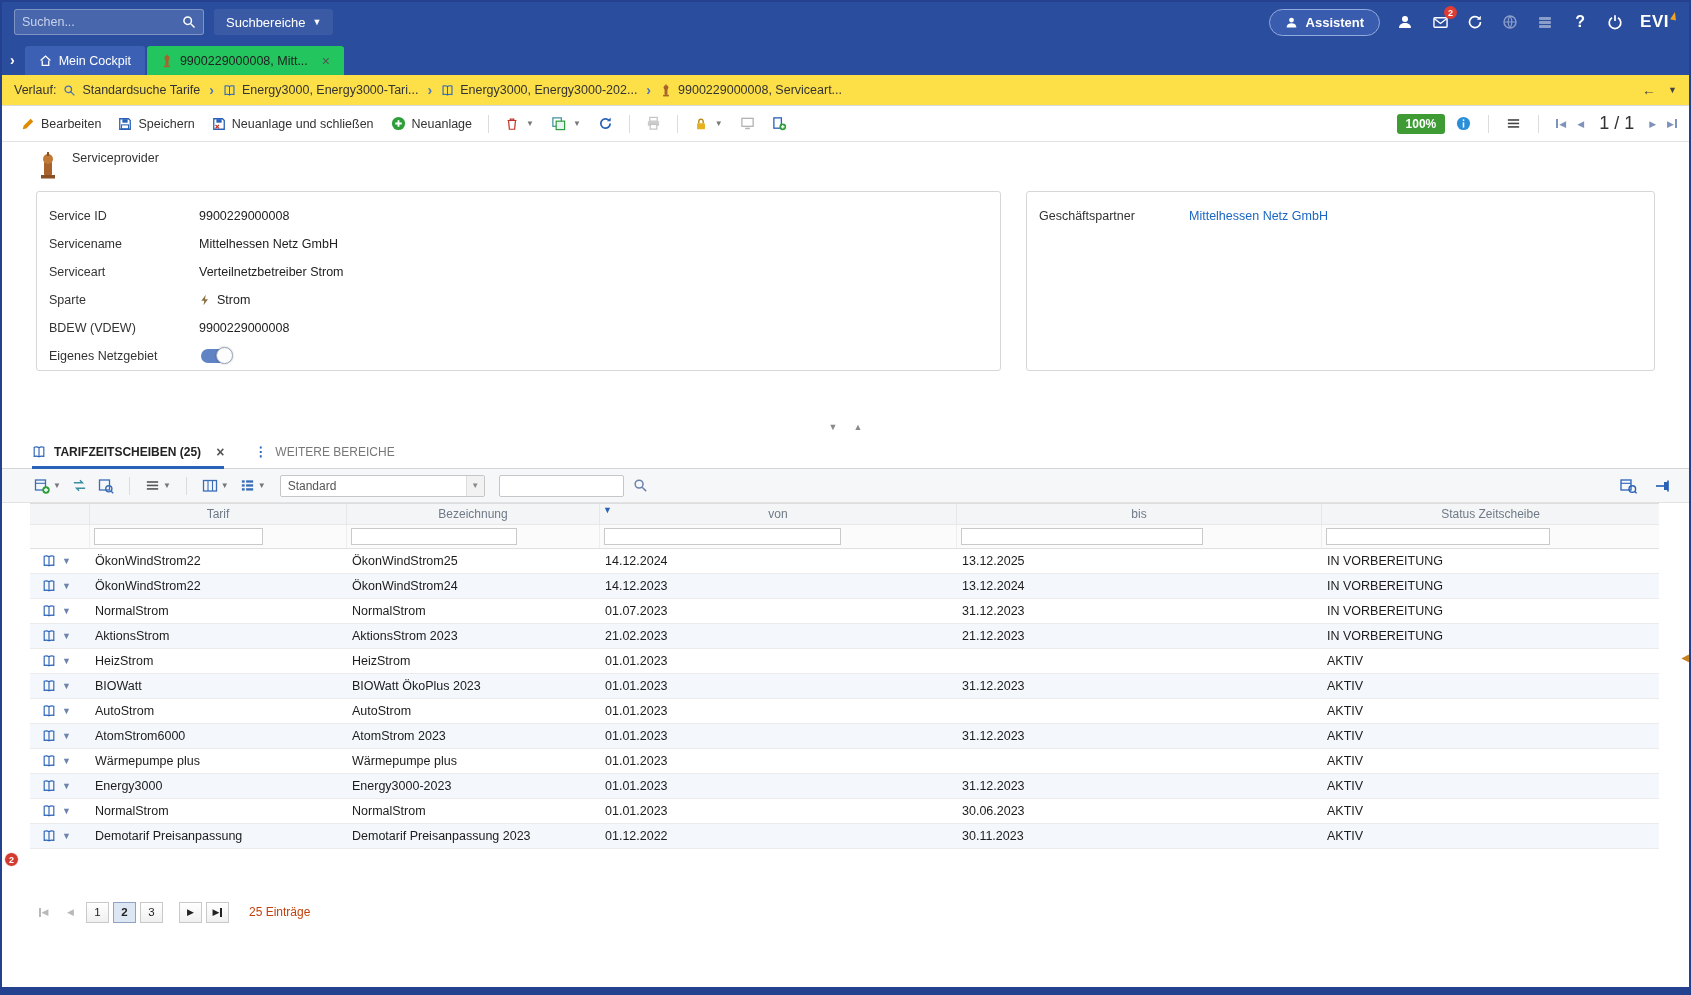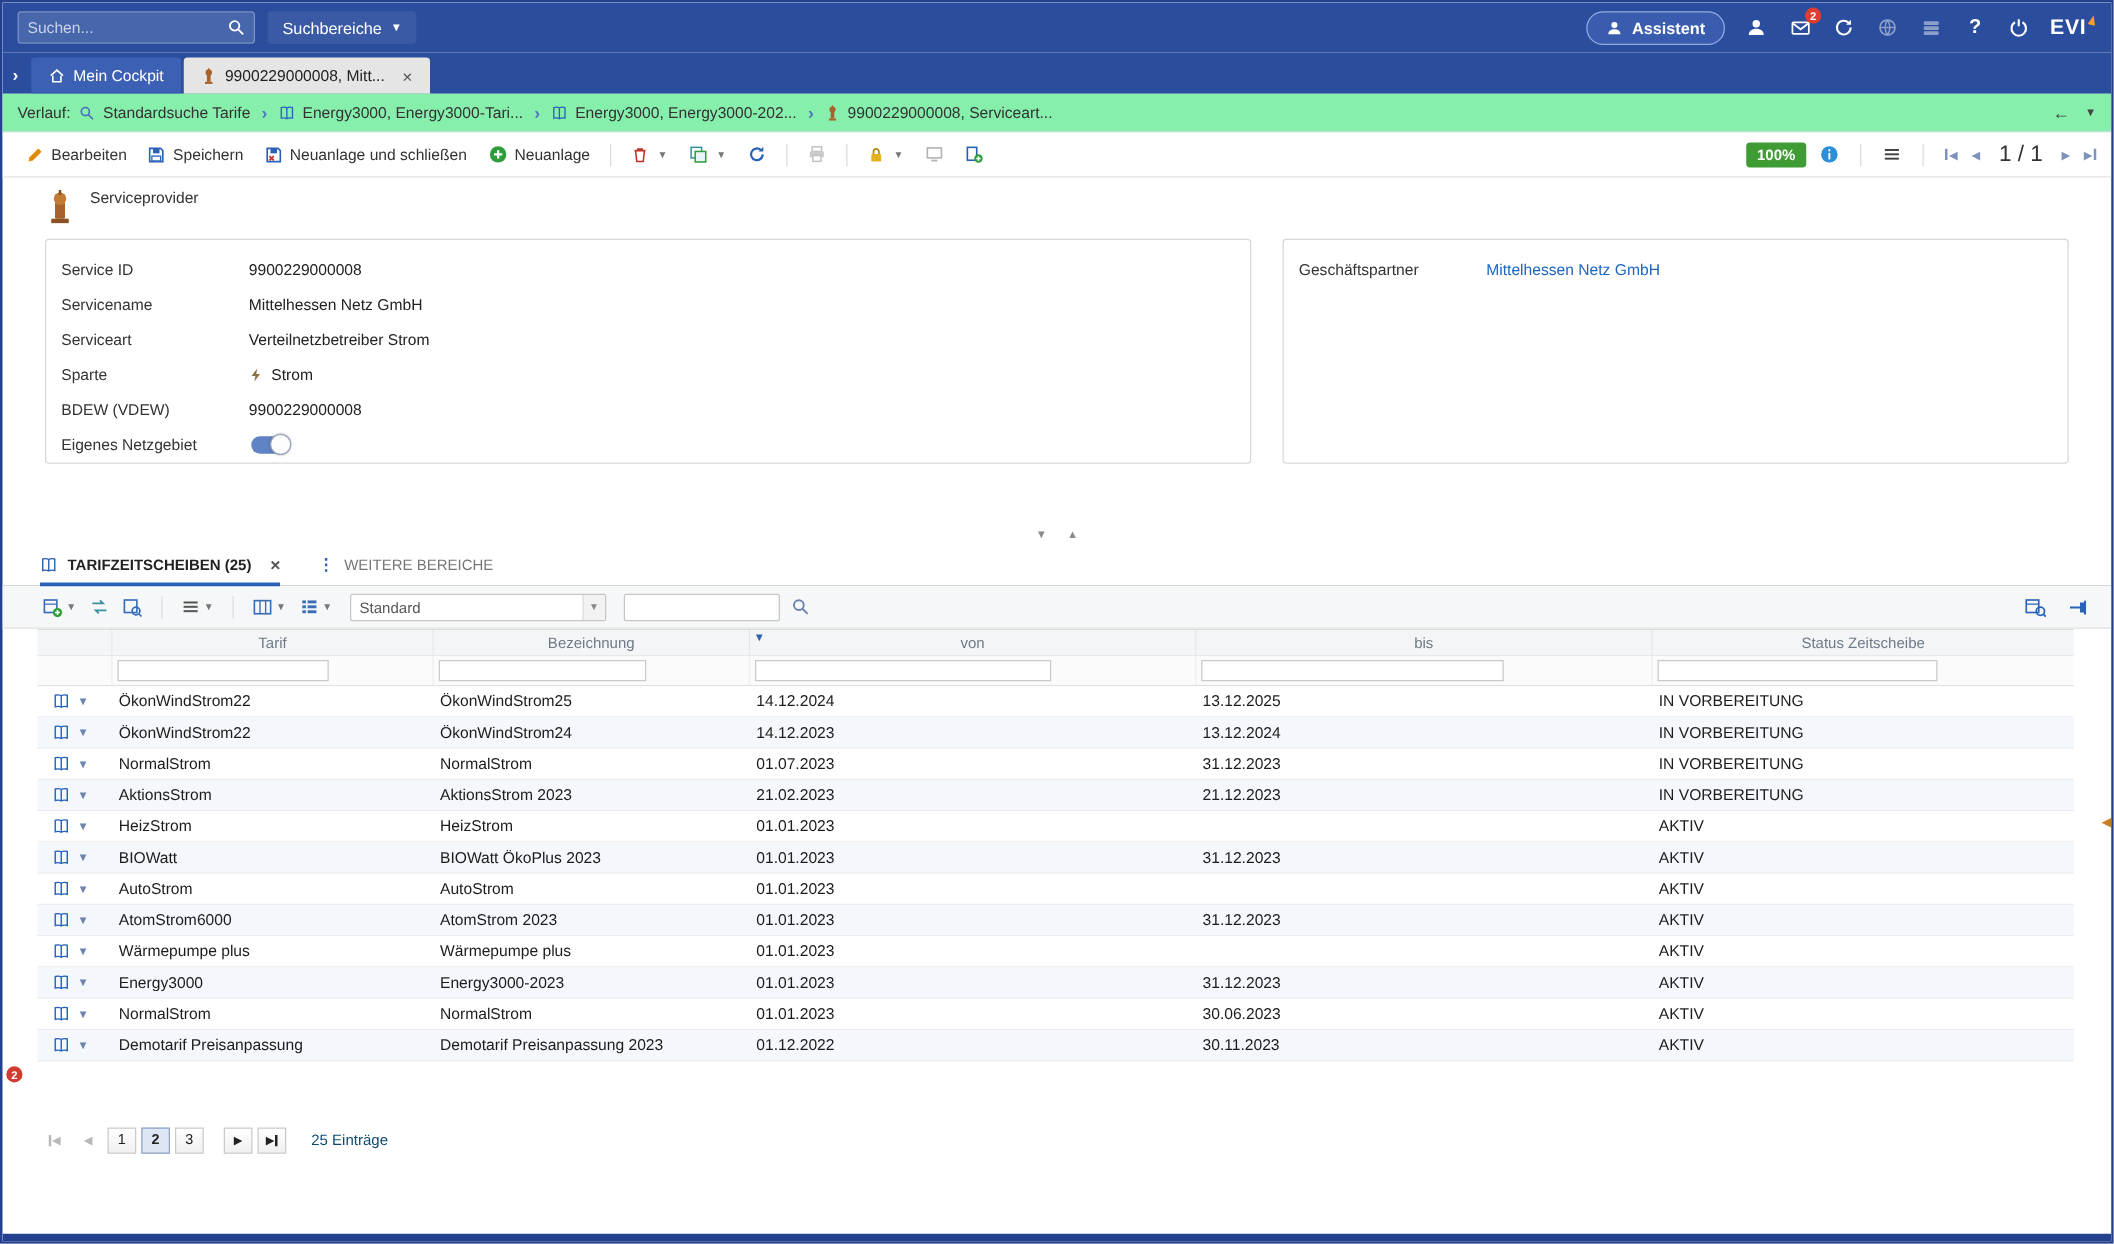--- a/index.html
+++ b/index.html
@@ -23,25 +23,25 @@
 .badge{position:absolute;top:-6px;right:-7px;background:#e03c31;color:#fff;font-size:9px;font-weight:bold;min-width:13px;height:13px;border-radius:7px;display:flex;align-items:center;justify-content:center;padding:0 2px}
 .help-txt{font-size:16px;font-weight:bold}
 .brand{font-size:17px;font-weight:bold;letter-spacing:.5px;display:flex;align-items:flex-start;cursor:default}
 .flame{width:0;height:0;border-left:3px solid transparent;border-right:3px solid transparent;border-bottom:8px solid #f5a21f;margin-left:2px;margin-top:0;transform:rotate(14deg)}
 
 
 .tabrow{flex:0 0 33px;background:#2b4d9e;display:flex;align-items:flex-end;padding-left:6px}
 .tab-expander{color:#fff;font-size:14px;font-weight:bold;margin:0 10px 7px 2px;cursor:pointer}
 .tab{display:flex;align-items:center;gap:7px;height:29px;padding:12px 14px;font-size:12.5px;border-radius:3px 3px 0 0;margin-right:2px;cursor:pointer}
 .tab.cockpit{background:#3c60b4;color:#fff}
-.tab.active-tab{background:#e5e5e5;color:#222}
+.tab.active-tab{background:#22c55e;color:#222}
 .tab-close{margin-left:7px;color:#555;font-size:14px;line-height:1;cursor:pointer}
 
 
-.crumbrow{flex:0 0 31px;background:#86efac;border-bottom:1px solid #d9dbdd;display:flex;align-items:center;padding:0 12px;font-size:12.5px;color:#333;gap:7px}
+.crumbrow{flex:0 0 31px;background:#fde047;border-bottom:1px solid #d9dbdd;display:flex;align-items:center;padding:0 12px;font-size:12.5px;color:#333;gap:7px}
 .crumb{display:flex;align-items:center;gap:6px;cursor:pointer;white-space:nowrap}
 .crumb-sep{color:#4d76c2;font-weight:bold;font-size:14px;margin:0 2px;cursor:default}
 .crumb-nav{margin-left:auto;display:flex;align-items:center;gap:12px;color:#444;font-size:14px}
 .crumb-nav span{cursor:pointer}
 
 
 .toolbar{flex:0 0 36px;background:#fff;border-bottom:1px solid #e3e3e3;display:flex;align-items:center;padding:0 12px;gap:3px;font-size:12.5px;color:#333}
 .tbtn{display:flex;align-items:center;gap:6px;padding:4px 7px;border-radius:3px;cursor:pointer;white-space:nowrap}
 .sep{width:1px;height:18px;background:#dcdcdc;margin:0 6px}
 .mini-caret{font-size:8px;color:#777;margin-left:1px;cursor:pointer}
@@ -106,21 +106,21 @@
 
 
 .flex-spacer{flex:1 1 auto}
 .pager{flex:0 0 30px;display:flex;align-items:center;gap:4px;padding-left:30px}
 .pg{height:21px;min-width:23px;display:flex;align-items:center;justify-content:center;font-size:11.5px;border:1px solid #c9c9c9;background:linear-gradient(#ffffff,#f0f0f0);cursor:pointer;color:#222;font-family:inherit;gap:1px}
 .pg.flat{border:none;background:transparent;color:#b9b9b9;cursor:default}
 .pg .tri{font-size:9px}
 .pg .bar{width:2px;height:9px;background:currentColor;display:inline-block}
 .pg.num.active-page{background:#dde6f3;border-color:#8fa3c4;font-weight:bold}
 .pg.gap{margin-left:12px}
-.count{margin-left:16px;font-size:12px;color:#0c4a6e}
+.count{margin-left:16px;font-size:12px;color:#c2410c}
 .bottom-space{flex:0 0 60px}
 .bottombar{flex:0 0 6px;background:#24418f}
 
 
 .left-badge{position:absolute;left:2px;top:850px;width:15px;height:15px;border-radius:50%;background:#d23b2f;color:#fff;font-size:9px;font-weight:bold;display:flex;align-items:center;justify-content:center;border:1px solid #fff;z-index:5}
 .edge-handle{position:absolute;right:0;top:650px;color:#c9801f;font-size:10px;cursor:pointer;z-index:5}
 </style>
 </head>
 <body>
 

